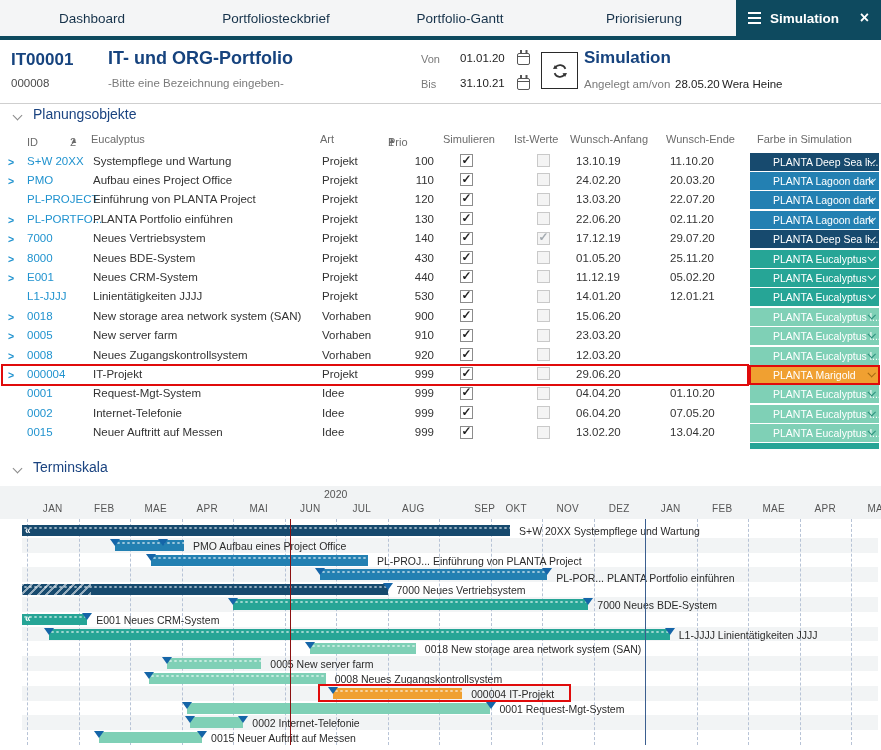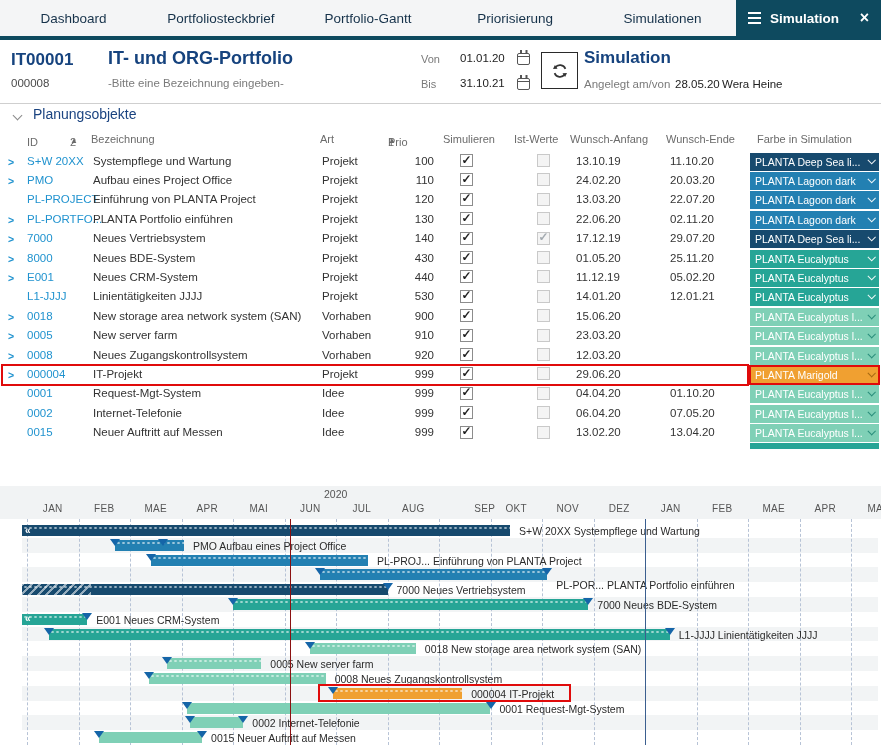--- a/index.html
+++ b/index.html
@@ -67,21 +67,21 @@
   .c-ist   { left:522px; top:2px; }
   .c-start { left:574px; color:#333; }
   .c-ende  { left:668px; color:#333; }
   .cb { display:inline-block; width:13px; height:13px; border:1px solid #8c8c8c; background:#fff;
         position:relative; }
   .cb.checked:after { content:"\2713"; position:absolute; left:0.5px; top:-2.5px; font-size:12px;
                       font-weight:bold; color:#1f1f1f; }
   .cb.dis { border-color:#c9c9c9; background:#f4f4f4; }
   .cb.dis.checked:after { color:#a3aab0; }
   .color-cell { position:absolute; left:750px; top:0.5px; width:129px; height:18px; color:#fff;
-                font-size:10.5px; line-height:18px; padding-left:5px; white-space:nowrap; }
+                font-size:10.5px; line-height:18px; padding-left:23px; white-space:nowrap; }
   .color-cell.hl { outline:2px solid #e00b0b; outline-offset:-1px; }
   .cc-chev { position:absolute; right:5px; top:5px; width:6px; height:6px;
              border-right:1.6px solid; border-bottom:1.6px solid; transform:rotate(45deg) translateY(-1px); }
   .tail-strip { position:absolute; left:750px; width:129px; height:6px; }
 
   
   .gantt { position:absolute; left:0; top:486px; width:881px; height:263px;text-align:right; }
   .g-head { position:absolute; left:0; top:0; width:881px; height:33px; background:#f1f3f4; }
   .g-year { position:absolute; top:2px; font-size:10.5px; color:#555; }
   .g-month { position:absolute; top:17px; font-size:10px; color:#555; letter-spacing:.3px; transform:translateX(-50%); }
@@ -104,21 +104,20 @@
 <body>
 
 <div class="app">
 
   <div class="nav">
     <div class="nav-tabs">
         <div class="nav-tab">Dashboard</div>
         <div class="nav-tab">Portfoliosteckbrief</div>
         <div class="nav-tab">Portfolio-Gantt</div>
         <div class="nav-tab">Priorisierung</div>
-        <div class="nav-tab">Simulationen</div>
       </div>
     <div class="tab-active">
       <span class="burger">
           <i></i>
           <i></i>
           <i></i>
         </span>
       <span>Simulation</span>
       <span class="tab-close">×</span>
     </div>
@@ -157,21 +156,21 @@
 
   <div class="table">
     <div class="thead">
       <span style="left:27px">
           <span>ID</span>
         </span>
       <span style="left:70px">
           <span>2</span>
           <span class="sort-tri">▲</span>
         </span>
-      <span style="left:91px">Bezeichnung</span>
+      <span style="left:91px">Eucalyptus</span>
       <span style="left:320px">Art</span>
       <span style="left:388px">
           <span>Prio</span> 
           <span>1</span>
           <span class="sort-tri">▲</span>
         </span>
       <span style="left:443px">Simulieren</span>
       <span style="left:514px">Ist-Werte</span>
       <span style="left:570px">Wunsch-Anfang</span>
       <span style="left:666px">Wunsch-Ende</span>
@@ -235,20 +234,24 @@
           <div class="color-cell" style="background: rgb(127, 208, 182);">PLANTA Eucalyptus l...<div class="cc-chev" style="color: rgb(42, 143, 124);"></div></div>
         </div>
         <div class="trow" style="top: 293.6px;">
           <div class="row-main"><div class="c c-id">0015</div><div class="c c-name">Neuer Auftritt auf Messen</div><div class="c c-art">Idee</div><div class="c c-prio">999</div><div class="c c-sim cb checked"></div><div class="c c-ist cb dis"></div><div class="c c-start">13.02.20</div><div class="c c-ende">13.04.20</div></div>
           <div class="color-cell" style="background: rgb(127, 208, 182);">PLANTA Eucalyptus l...<div class="cc-chev" style="color: rgb(42, 143, 124);"></div></div>
         </div>
       </div>
     <div class="tail-strip" id="tail-strip" style="top: 313px; background: rgb(38, 165, 150);"></div>
   </div>
 
+  <div class="sect sect2">
+    <span class="chev"></span>
+    <span class="s-title">Terminskala</span>
+  </div>
 
   <div class="gantt" id="gantt">
       <div class="g-head"></div>
       <div class="g-year" style="left: 324px;">2020</div>
       <div class="g-month" style="left: 52.75px;">JAN</div>
       <div class="g-month" style="left: 104.25px;">FEB</div>
       <div class="g-month" style="left: 155.75px;">MAE</div>
       <div class="g-month" style="left: 207.25px;">APR</div>
       <div class="g-month" style="left: 258.75px;">MAI</div>
       <div class="g-month" style="left: 310.25px;">JUN</div>
@@ -301,21 +304,21 @@
       <div class="g-bar" style="left: 150.6px; top: 68.6px; width: 217.33px; background: rgb(35, 128, 178);">
         <div class="dots"></div>
       </div>
       <div class="g-tri" style="left: 145.6px; top: 67.6px;"></div>
       <div class="g-label" style="left: 376.93px; top: 68.6px;">PL-PROJ... Einführung von PLANTA Project</div>
       <div class="g-bar" style="left: 319.52px; top: 83.4px; width: 227.63px; background: rgb(35, 128, 178);">
         <div class="dots"></div>
       </div>
       <div class="g-tri" style="left: 314.52px; top: 82.4px;"></div>
       <div class="g-tri" style="left: 542.15px; top: 82.4px;"></div>
-      <div class="g-label" style="left: 556.15px; top: 93px;">PL-POR... PLANTA Portfolio einführen</div>
+      <div class="g-label" style="left: 556.15px; top: 86px;">PL-POR... PLANTA Portfolio einführen</div>
       <div class="g-bar" style="left: 22px; top: 98.2px; width: 365.5px; background: rgb(23, 74, 110);">
         <div class="dots"></div>
         <div class="diag" style="width: 69.375px;"></div>
       </div>
       <div class="g-tri" style="left: 382.5px; top: 97.2px;"></div>
       <div class="g-label" style="left: 396.5px; top: 98.2px;">7000 Neues Vertriebsystem</div>
       <div class="g-bar" style="left: 233px; top: 113px; width: 355.35px; background: rgb(38, 165, 150);">
         <div class="dots"></div>
       </div>
       <div class="g-tri" style="left: 228px; top: 112px;"></div>

